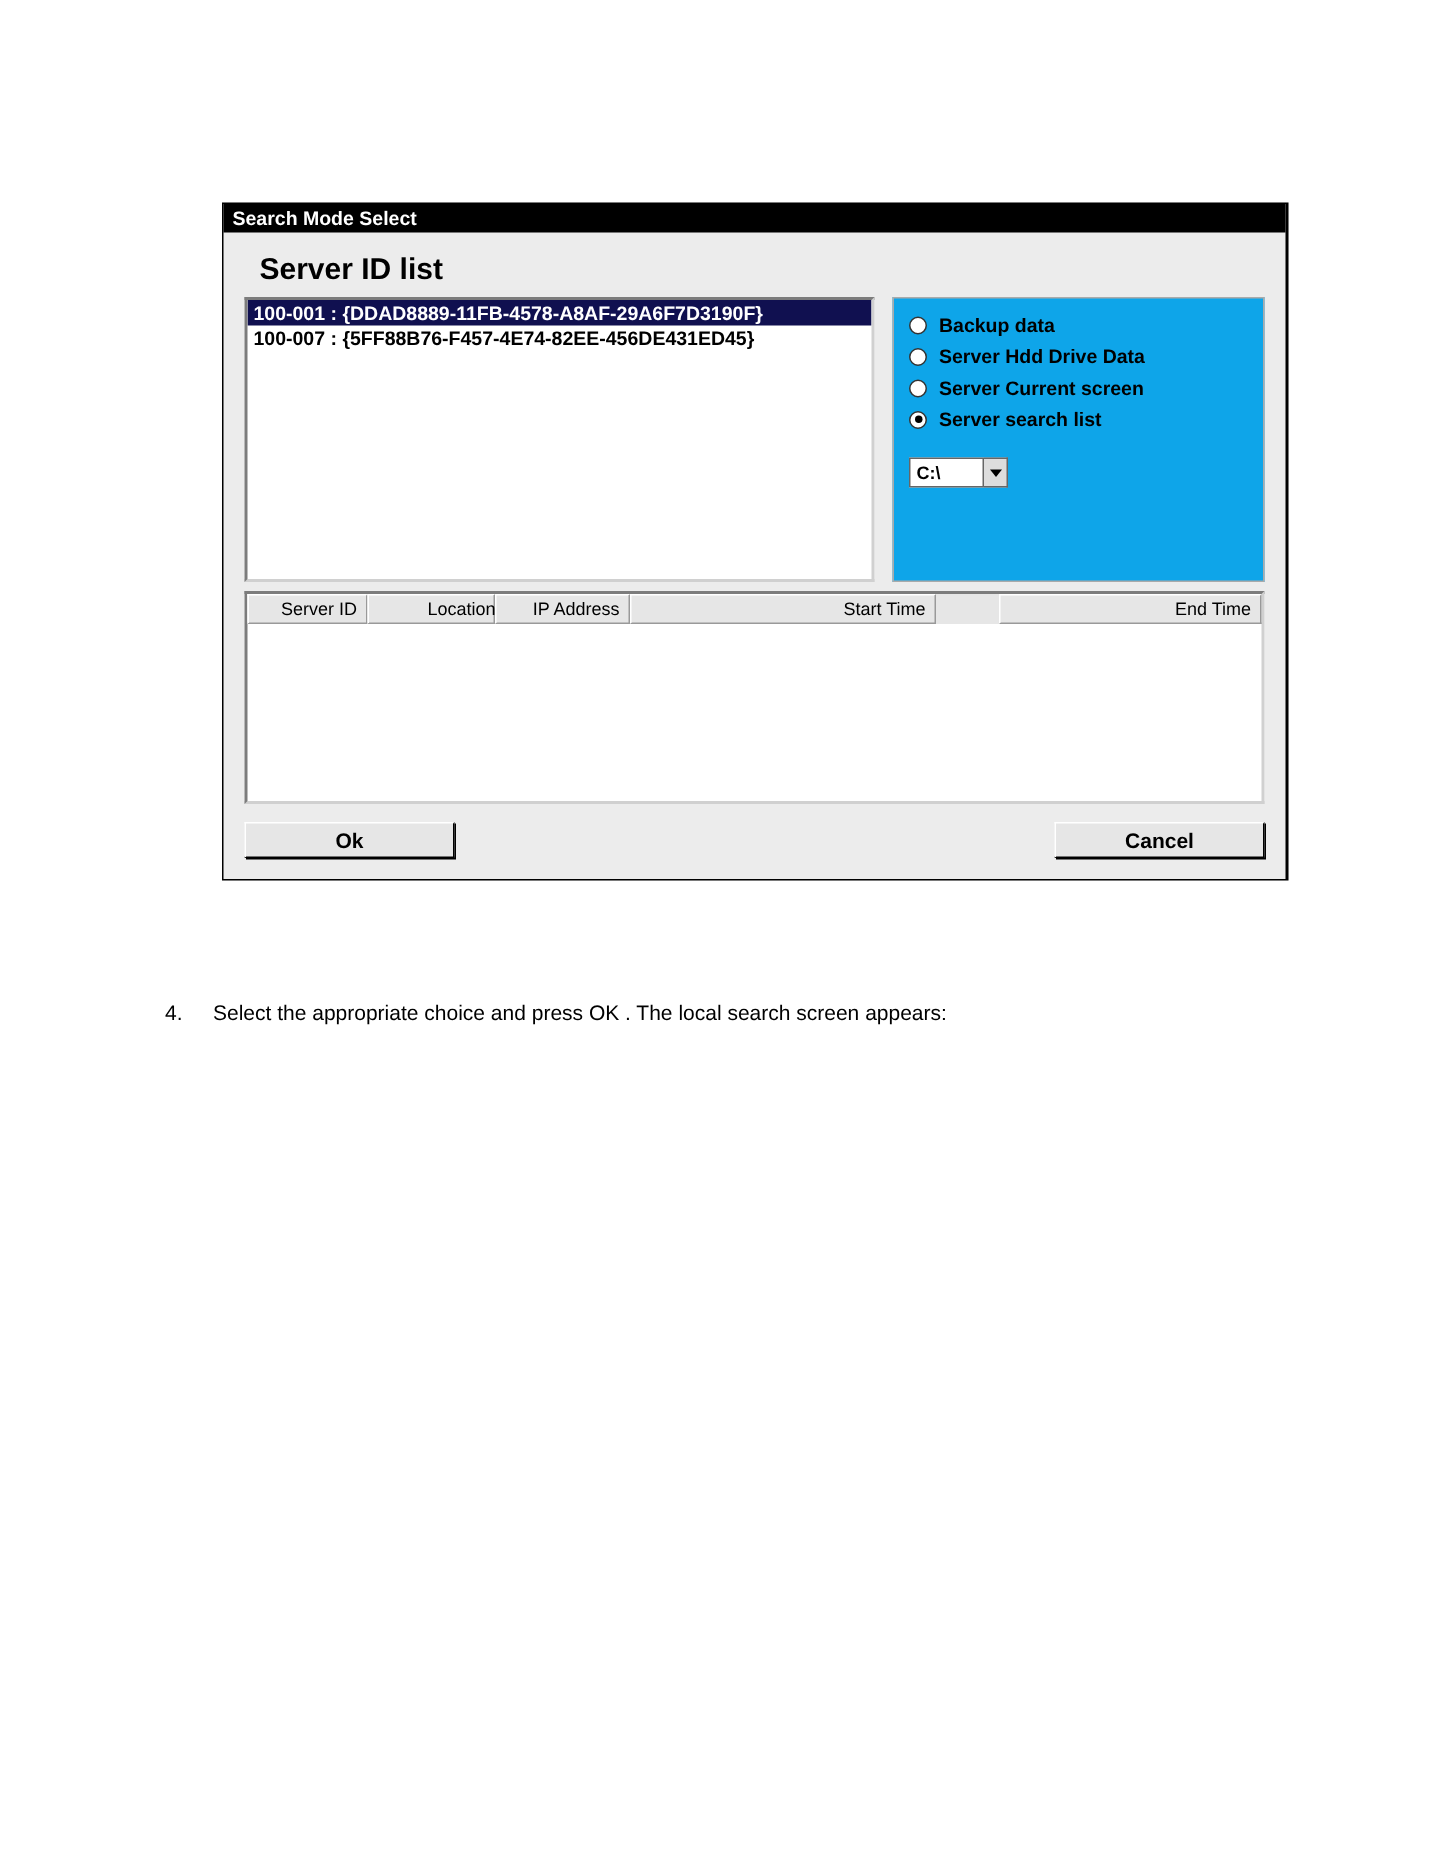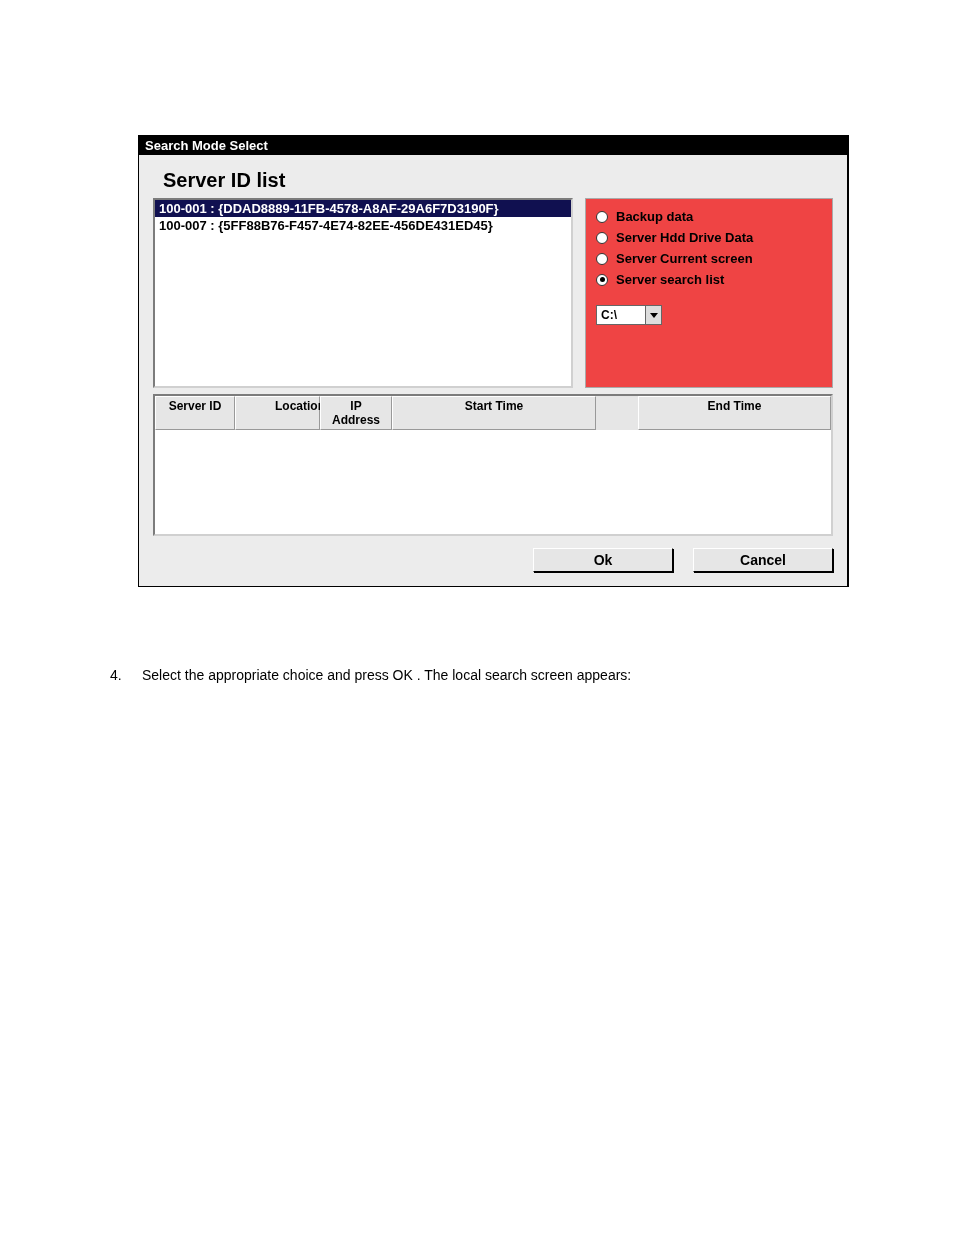--- a/index.html
+++ b/index.html
@@ -6,21 +6,21 @@
     body {
       font-family: "Segoe UI", Tahoma, Arial, sans-serif;
       background: #fff;
       width: 954px;
       height: 1235px;
       position: relative;
     }
     .dialog {
       position: absolute;
       top: 135px;
-      left: 138px;
+      left: 148px;
       width: 711px;
       background: #ececec;
       border: 1px solid #000;
       border-right: 2px solid #000;
     }
     .title-bar {
       background: #000;
       color: #fff;
       padding: 2px 6px;
       font-size: 13px;
@@ -54,21 +54,21 @@
       white-space: nowrap;
     }
     .server-list-item.selected {
       background: #101050;
       color: #fff;
     }
     .options-panel {
       width: 248px;
       border: 1px solid #aaa;
       padding: 10px 10px 10px 10px;
-      background: #ef4444;
+      background: #0ea5e9;
     }
     .radio-row {
       display: flex;
       align-items: center;
       gap: 8px;
       margin-bottom: 6px;
       font-weight: bold;
       font-size: 13px;
     }
     .radio-circle {
@@ -130,33 +130,33 @@
     }
     .table-header {
       display: flex;
       background: #e6e6e6;
     }
     .th {
       border: 1px solid #fff;
       border-right: 1px solid #999;
       border-bottom: 1px solid #999;
       background: #e6e6e6;
-      font-weight: bold;
+      font-weight: normal;
       font-size: 12px;
       padding: 2px 6px;
-      text-align: center;
+      text-align: right;
     }
     .th-id { width: 80px; }
     .th-loc { width: 85px; padding-left: 39px; }
-    .th-ip { width: 72px; }
+    .th-ip { width: 90px; }
     .th-start { width: 204px; }
     .th-end { flex: 1; margin-left: 42px; }
     .button-row {
       display: flex;
-      justify-content: flex-end;
+      justify-content: space-between;
       gap: 20px;
       margin-top: 12px;
     }
     .win-button {
       width: 140px;
       padding: 3px 0;
       background: #e6e6e6;
       border: 1px solid #000;
       border-top: 1px solid #fff;
       border-left: 1px solid #fff;

